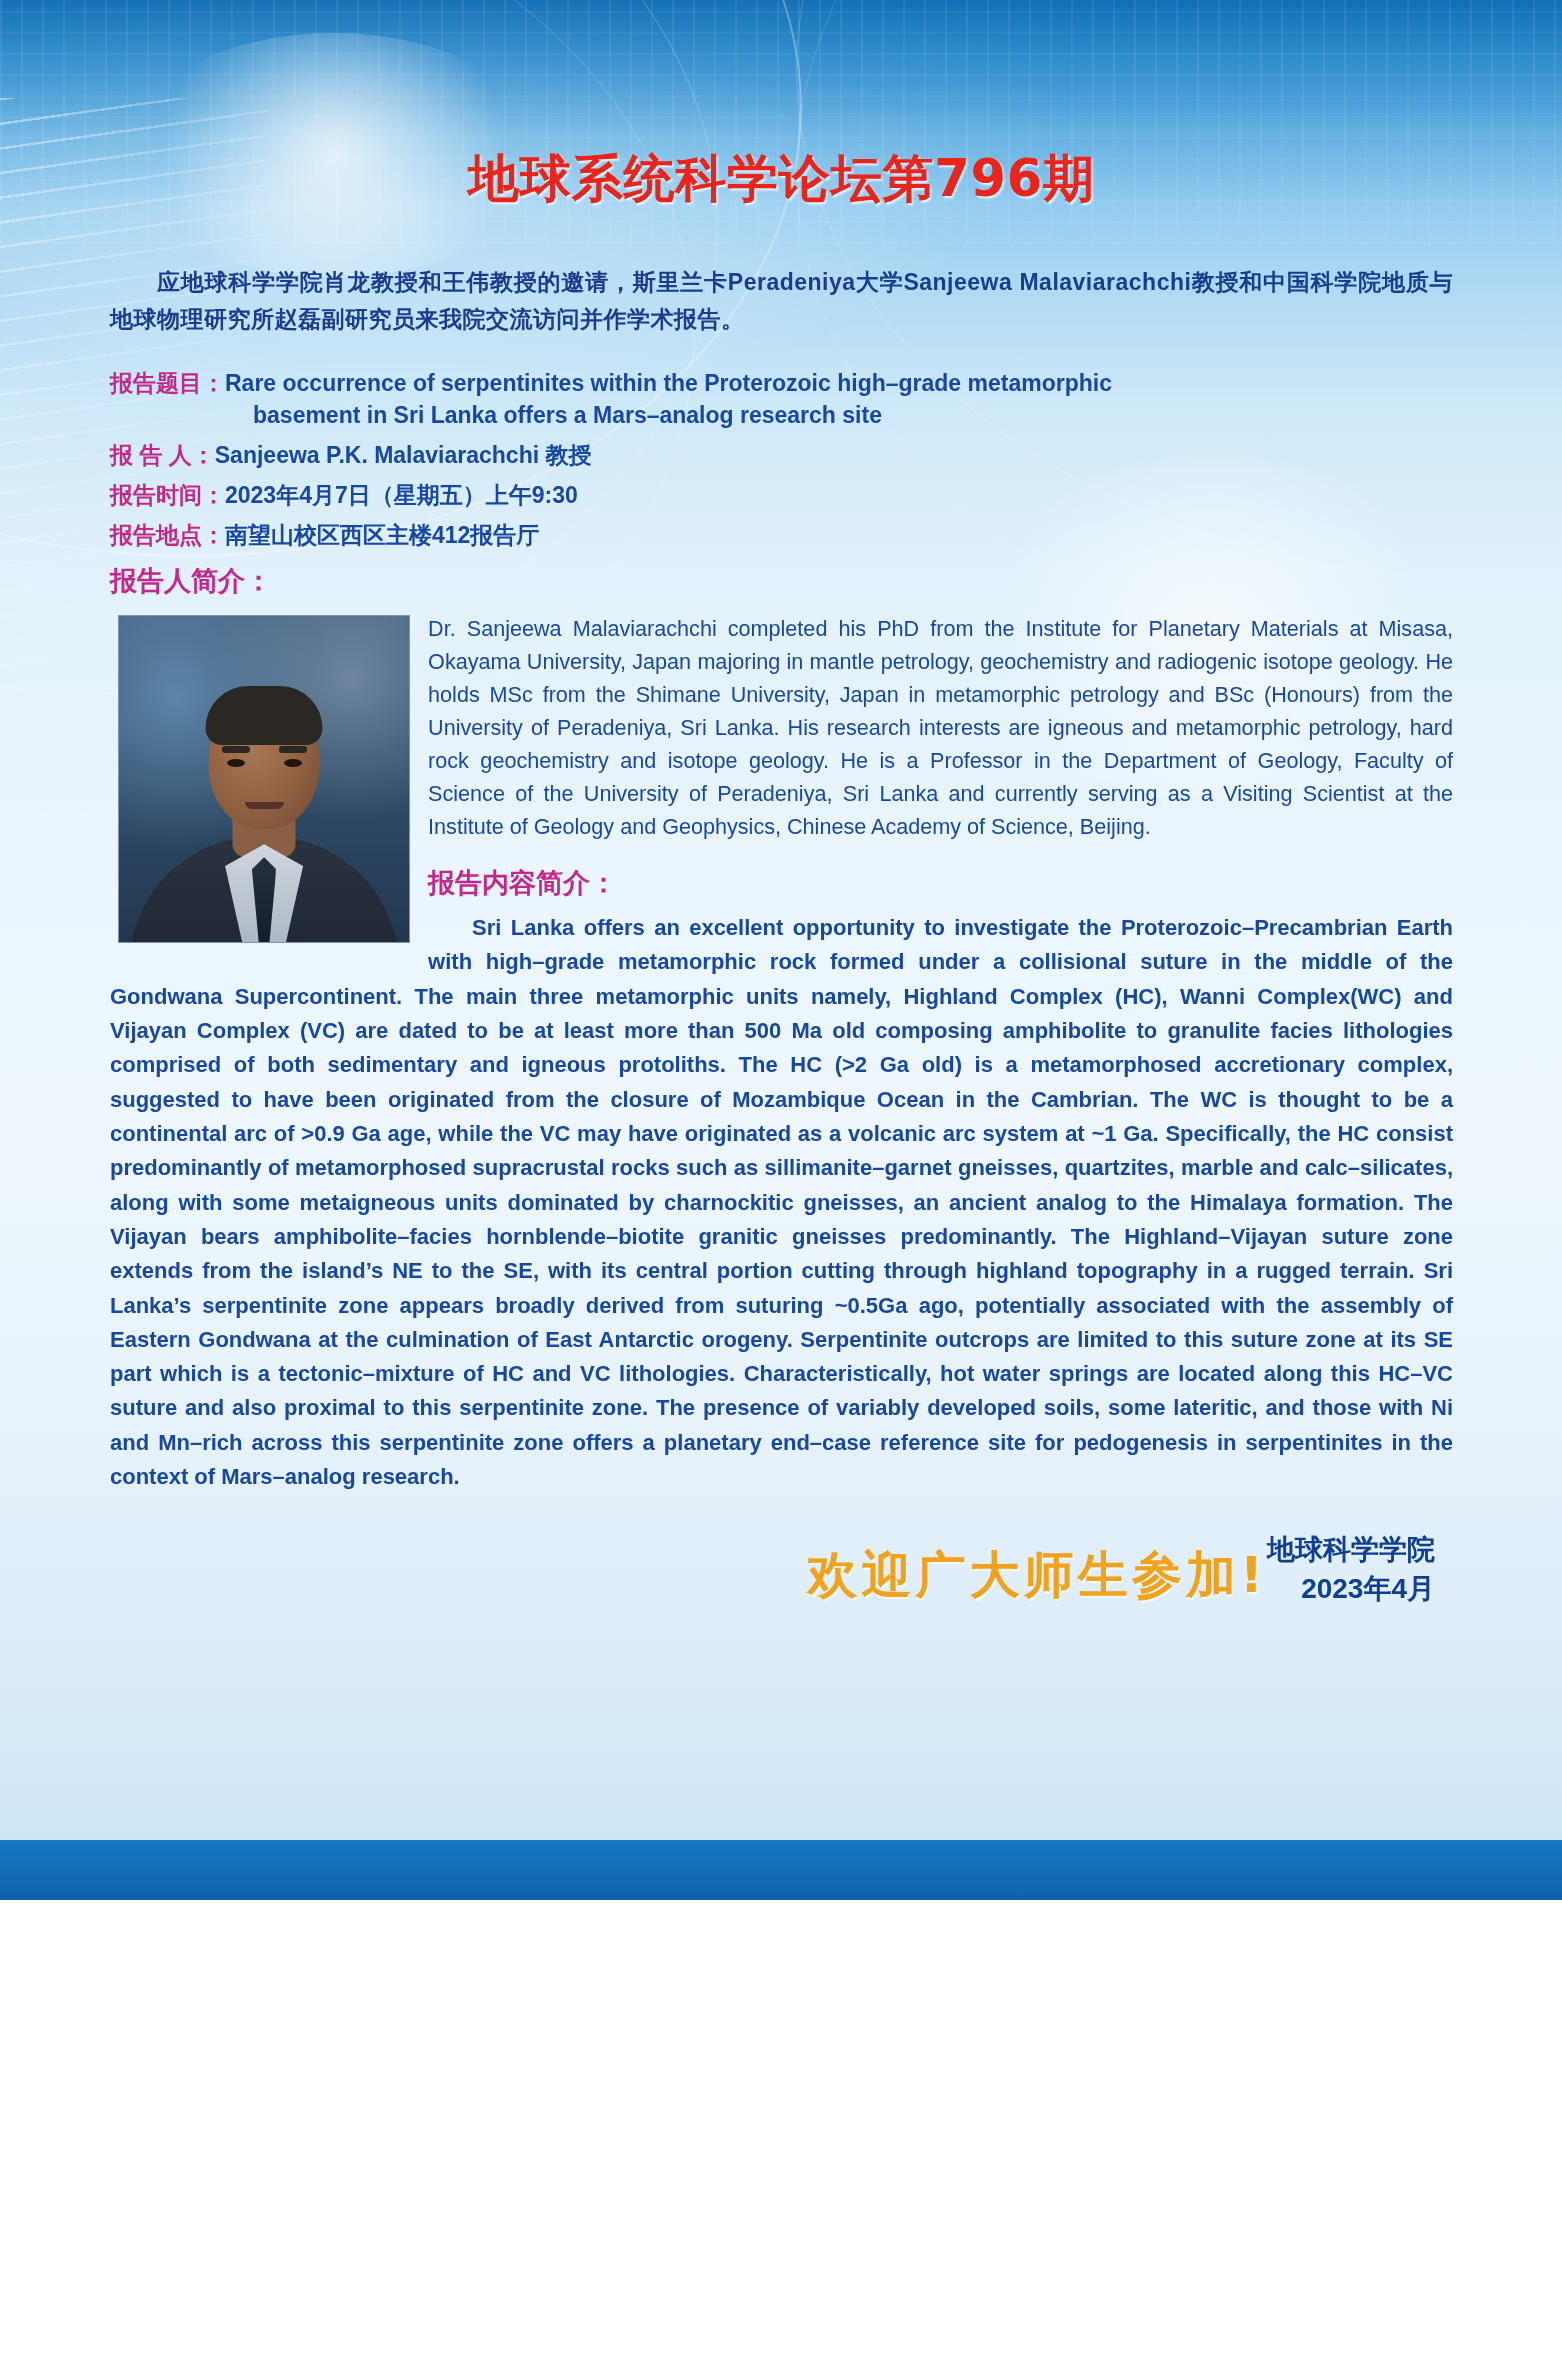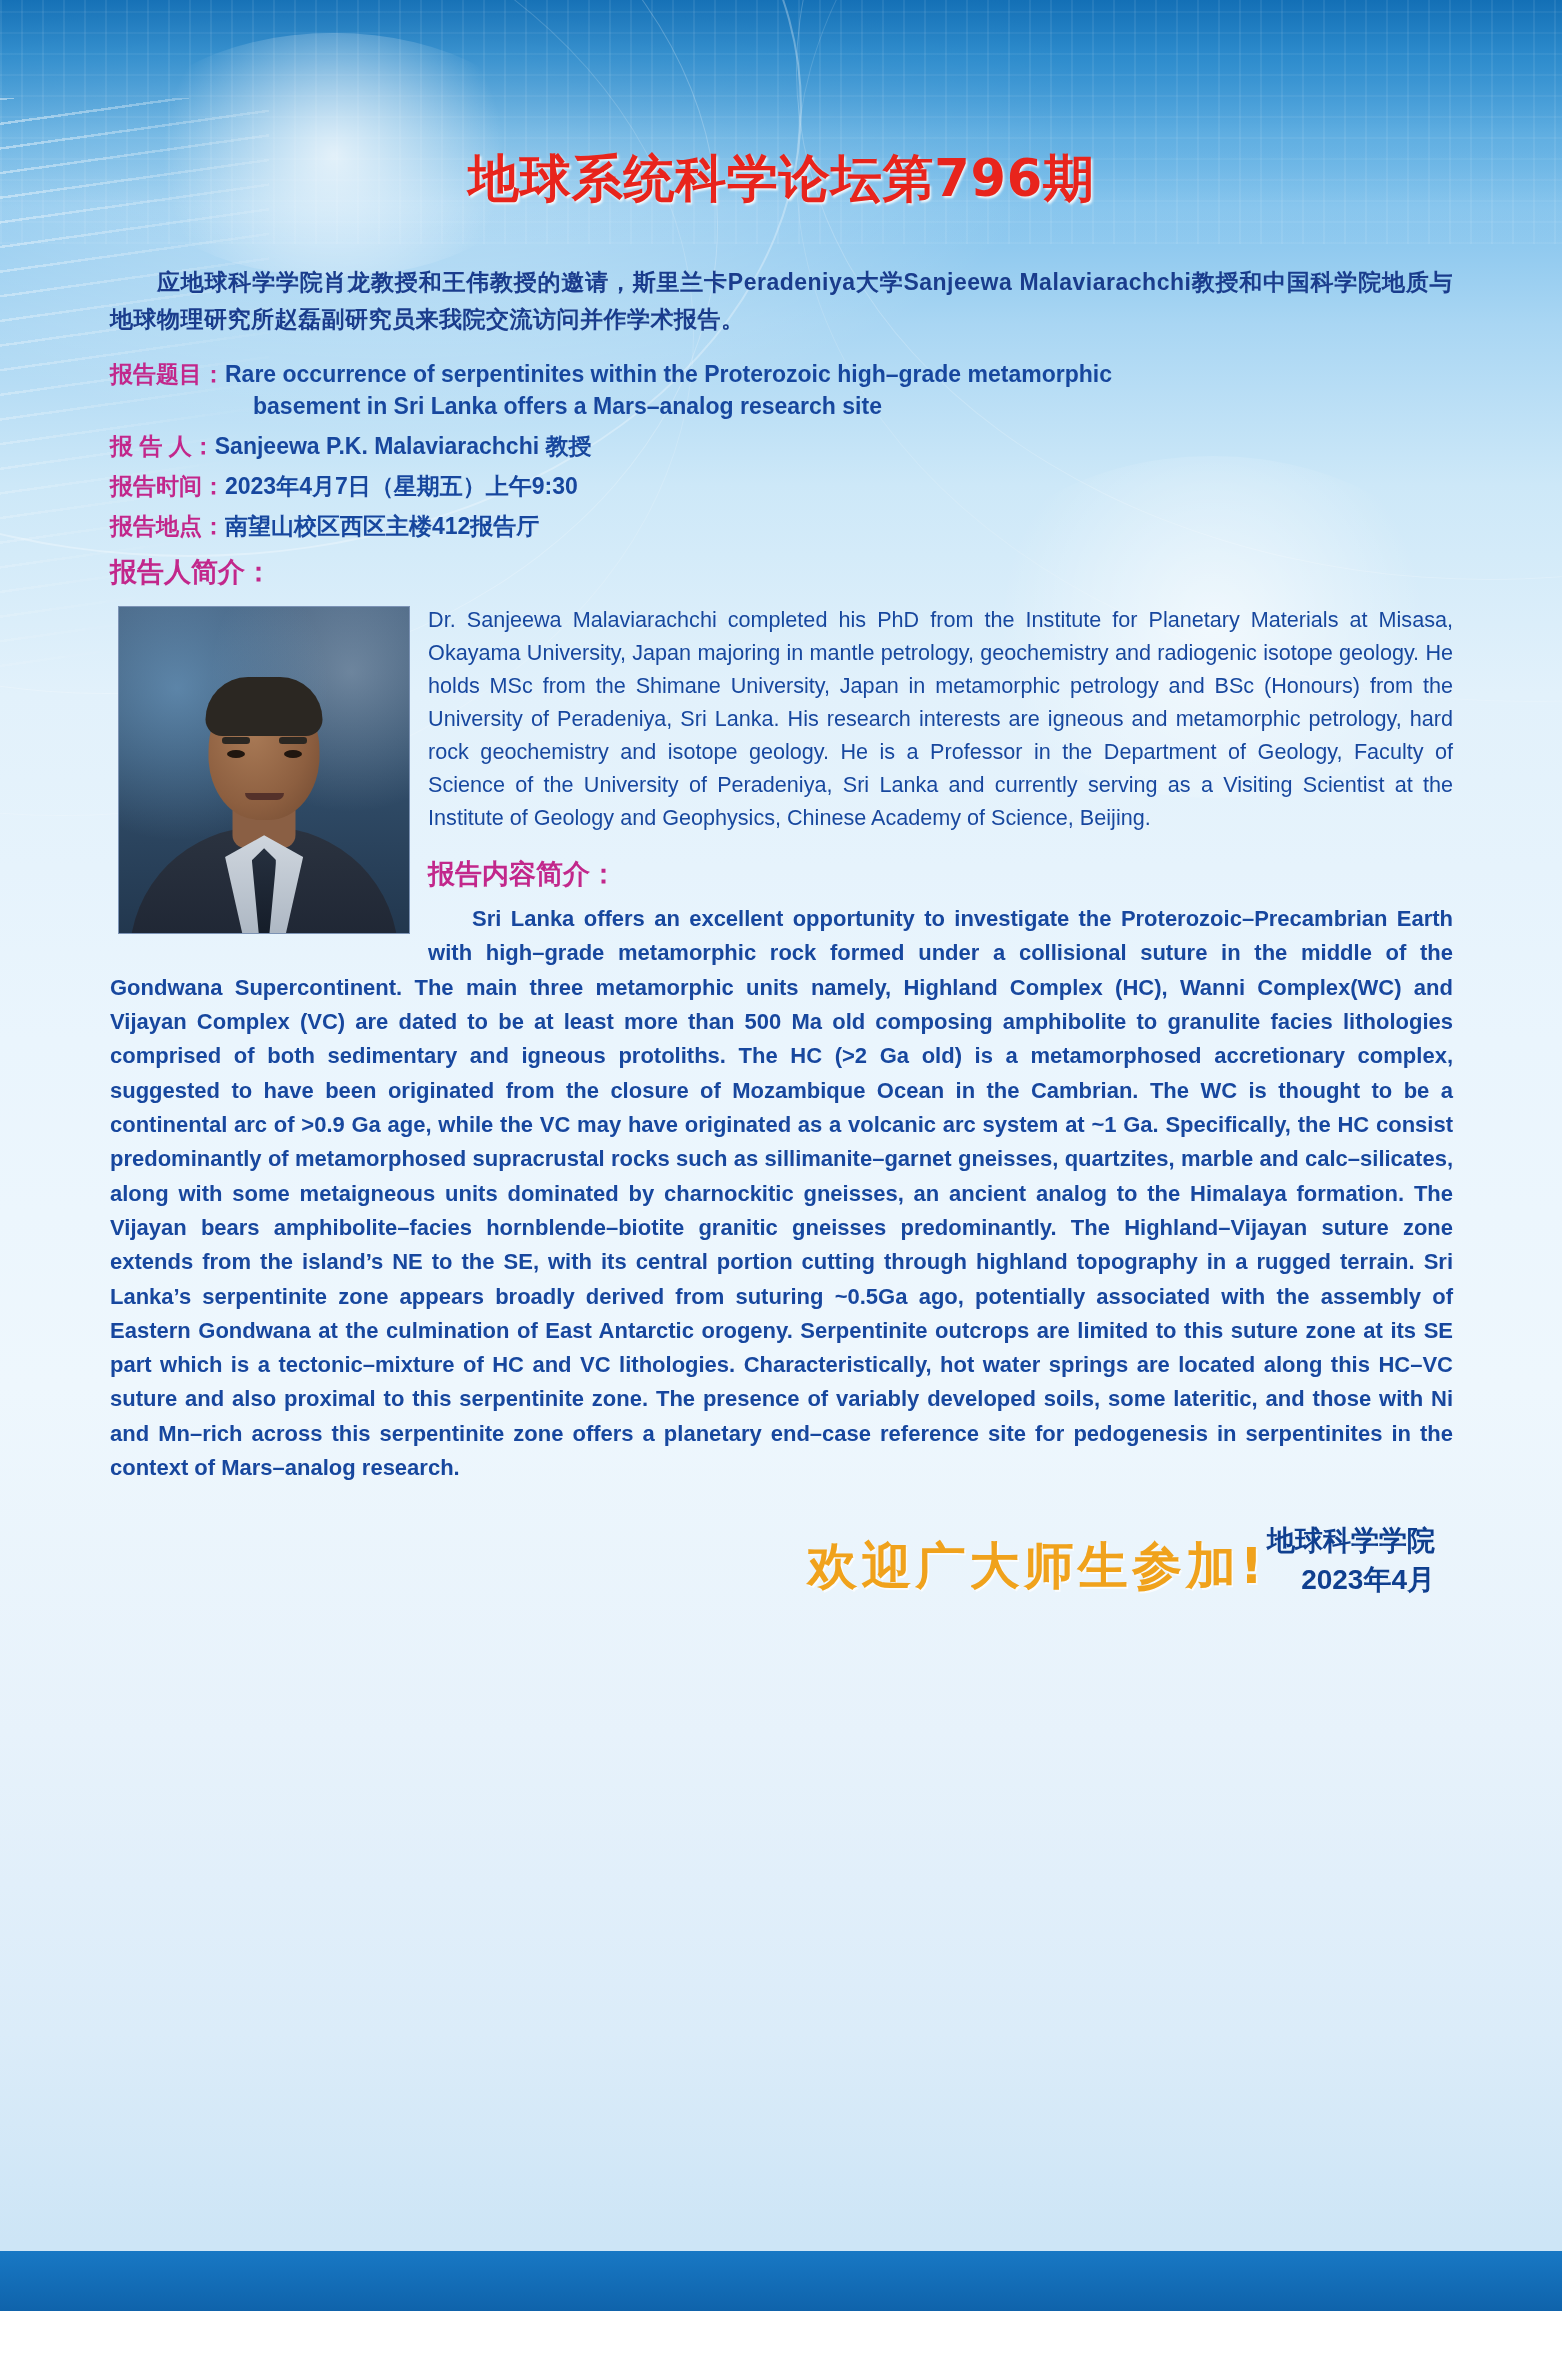--- a/index.html
+++ b/index.html
@@ -9,21 +9,21 @@
   body {
     width: 1563px;
     height: 2354px;
     font-family: "Liberation Sans", sans-serif;
     background: #ffffff;
     overflow: hidden;
   }
   .poster {
     position: relative;
     width: 1563px;
-    height: 2311px;
+    height: 1900px;
     background:
       radial-gradient(ellipse 1139px 570px at 25% 4%, rgba(255,255,255,0.55) 0%, rgba(255,255,255,0) 60%),
       linear-gradient(180deg, #2f8fd8 0%, #49a2e2 3%, #7dc0ec 8%, #a9d6f3 14%, #cde8f8 21%, #e2f1fb 30%, #eaf5fd 45%, #eef7fd 60%, #e7f2fb 75%, #dbecf9 88%, #cde5f6 97%, #cde5f6 100%);
     overflow: hidden;
   }
   
   .topband {
     position: absolute;
     top: 0; left: 0;
     width: 1563px;
@@ -100,21 +100,21 @@
     font-size: 23px;
     line-height: 1.62;
     font-weight: bold;
     color: #1a3c8c;
     text-align: justify;
     letter-spacing: 0.5px;
     text-indent: 47px;
   }
 
   .fields {
-    margin-top: 19px;
+    margin-top: 28px;
   }
   .field {
     display: flex;
     align-items: flex-start;
     margin-bottom: 7.3px;
   }
   .flabel {
     flex: 0 0 auto;
     font-size: 23px;
     font-weight: bold;

